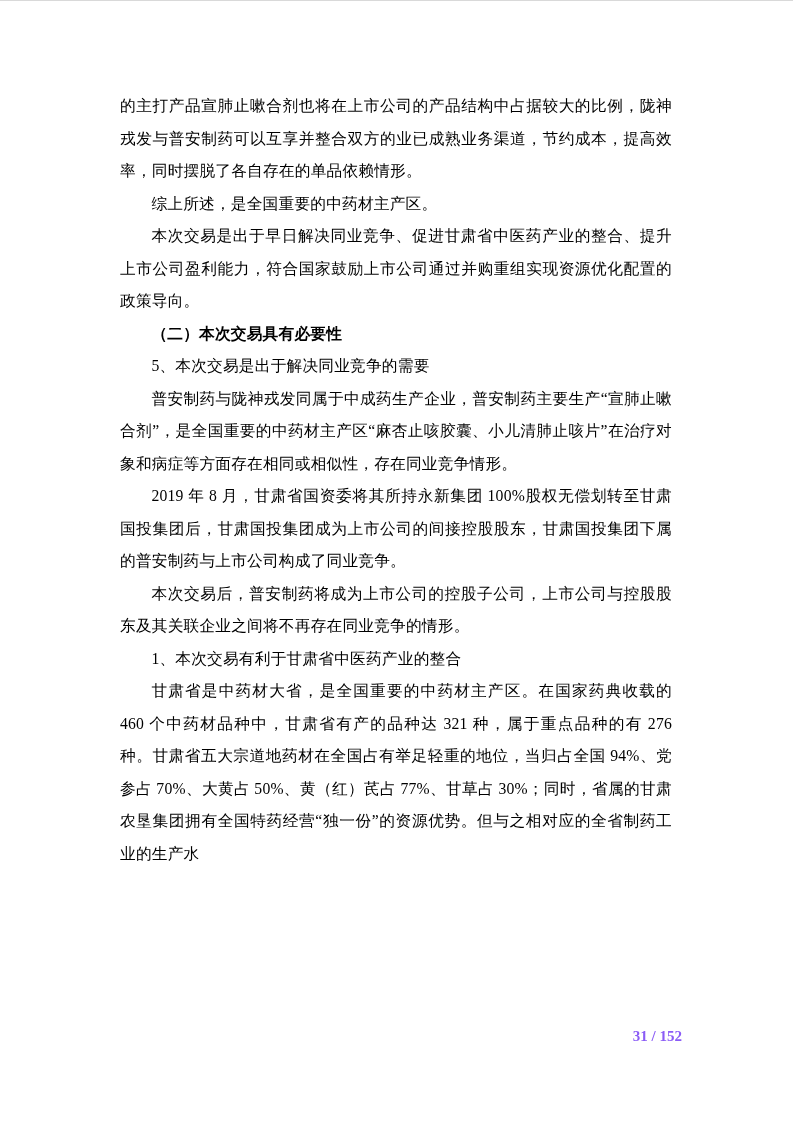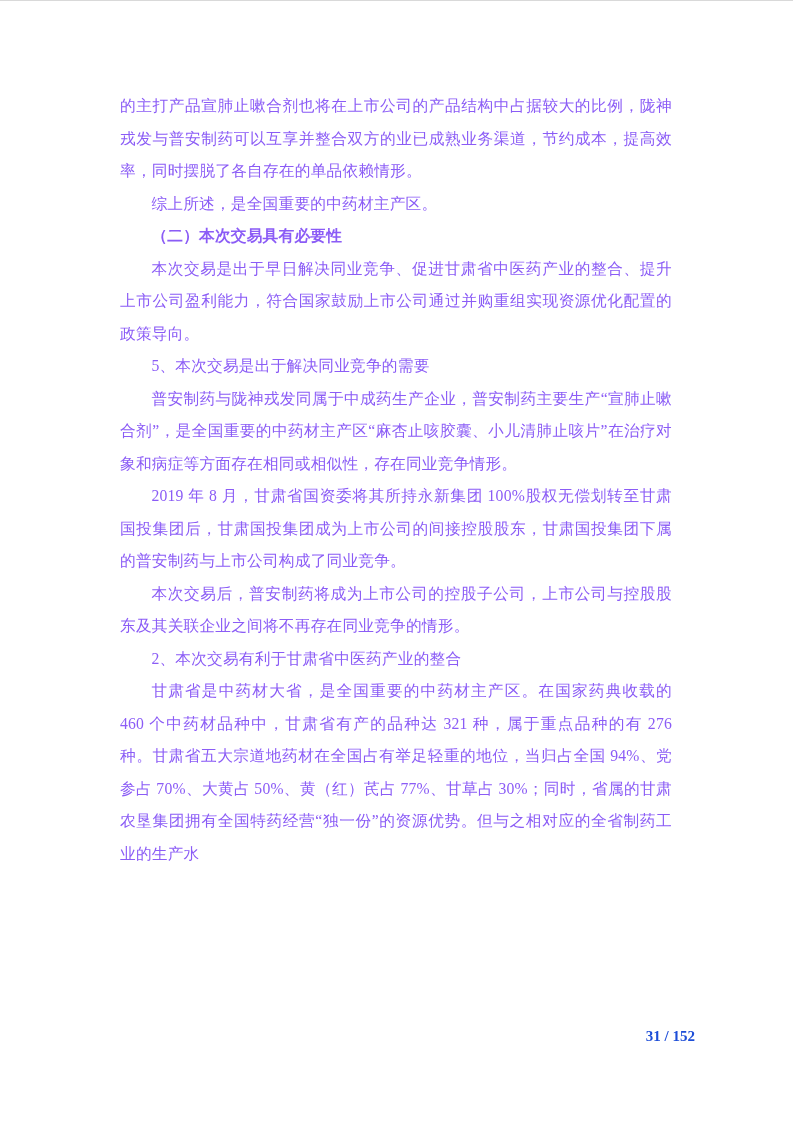--- a/index.html
+++ b/index.html
@@ -21,55 +21,55 @@
     border-top: 1px solid #d9d9d9;
     box-sizing: border-box;
   }
   .doc-body {
     position: absolute;
     left: 120px;
     top: 89px;
     width: 552px;
     font-size: 15.7px;
     line-height: 32.5px;
-    color: #8b5cf6;
+    color: #000000;
     text-align: justify;
     text-justify: inter-character;
     letter-spacing: 0.2px;
   }
   .para {
     margin: 0;
     padding: 0;
   }
   .para.indent {
     text-indent: 2em;
   }
   .para.bold {
     font-weight: 700;
   }
   .page-number {
     position: absolute;
     top: 1026px;
-    right: 98px;
+    right: 111px;
     font-size: 15px;
     line-height: 18px;
     font-weight: 700;
-    color: #1d4ed8;
+    color: #8b5cf6;
   }
 </style>
 </head>
 <body>
 
 <div class="page">
   <div class="doc-body" id="doc-body">
       <p class="para">的主打产品宣肺止嗽合剂也将在上市公司的产品结构中占据较大的比例，陇神戎发与普安制药可以互享并整合双方的业已成熟业务渠道，节约成本，提高效率，同时摆脱了各自存在的单品依赖情形。</p>
       <p class="para indent">综上所述，是全国重要的中药材主产区。</p>
+      <p class="para indent">本次交易是出于早日解决同业竞争、促进甘肃省中医药产业的整合、提升上市公司盈利能力，符合国家鼓励上市公司通过并购重组实现资源优化配置的政策导向。</p>
       <p class="para indent bold">（二）本次交易具有必要性</p>
-      <p class="para indent">本次交易是出于早日解决同业竞争、促进甘肃省中医药产业的整合、提升上市公司盈利能力，符合国家鼓励上市公司通过并购重组实现资源优化配置的政策导向。</p>
       <p class="para indent">5、本次交易是出于解决同业竞争的需要</p>
       <p class="para indent">普安制药与陇神戎发同属于中成药生产企业，普安制药主要生产“宣肺止嗽合剂”，是全国重要的中药材主产区“麻杏止咳胶囊、小儿清肺止咳片”在治疗对象和病症等方面存在相同或相似性，存在同业竞争情形。</p>
       <p class="para indent">2019 年 8 月，甘肃省国资委将其所持永新集团 100%股权无偿划转至甘肃国投集团后，甘肃国投集团成为上市公司的间接控股股东，甘肃国投集团下属的普安制药与上市公司构成了同业竞争。</p>
       <p class="para indent">本次交易后，普安制药将成为上市公司的控股子公司，上市公司与控股股东及其关联企业之间将不再存在同业竞争的情形。</p>
-      <p class="para indent">2、本次交易有利于甘肃省中医药产业的整合</p>
+      <p class="para indent">1、本次交易有利于甘肃省中医药产业的整合</p>
       <p class="para indent">甘肃省是中药材大省，是全国重要的中药材主产区。在国家药典收载的 460 个中药材品种中，甘肃省有产的品种达 321 种，属于重点品种的有 276 种。甘肃省五大宗道地药材在全国占有举足轻重的地位，当归占全国 94%、党参占 70%、大黄占 50%、黄（红）芪占 77%、甘草占 30%；同时，省属的甘肃农垦集团拥有全国特药经营“独一份”的资源优势。但与之相对应的全省制药工业的生产水</p>
     </div>
   <div class="page-number">31 / 152</div>
 </div>
 
 </body></html>

